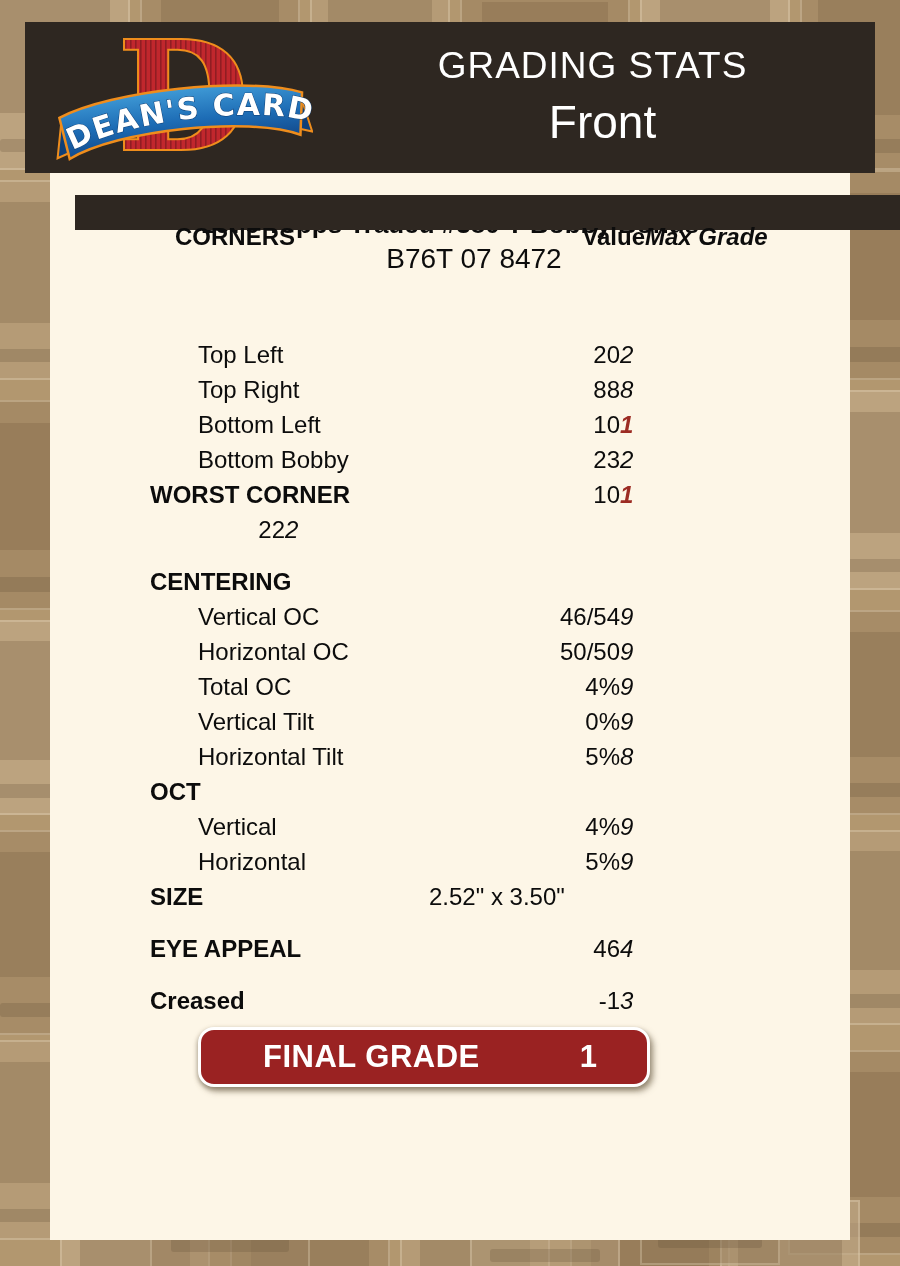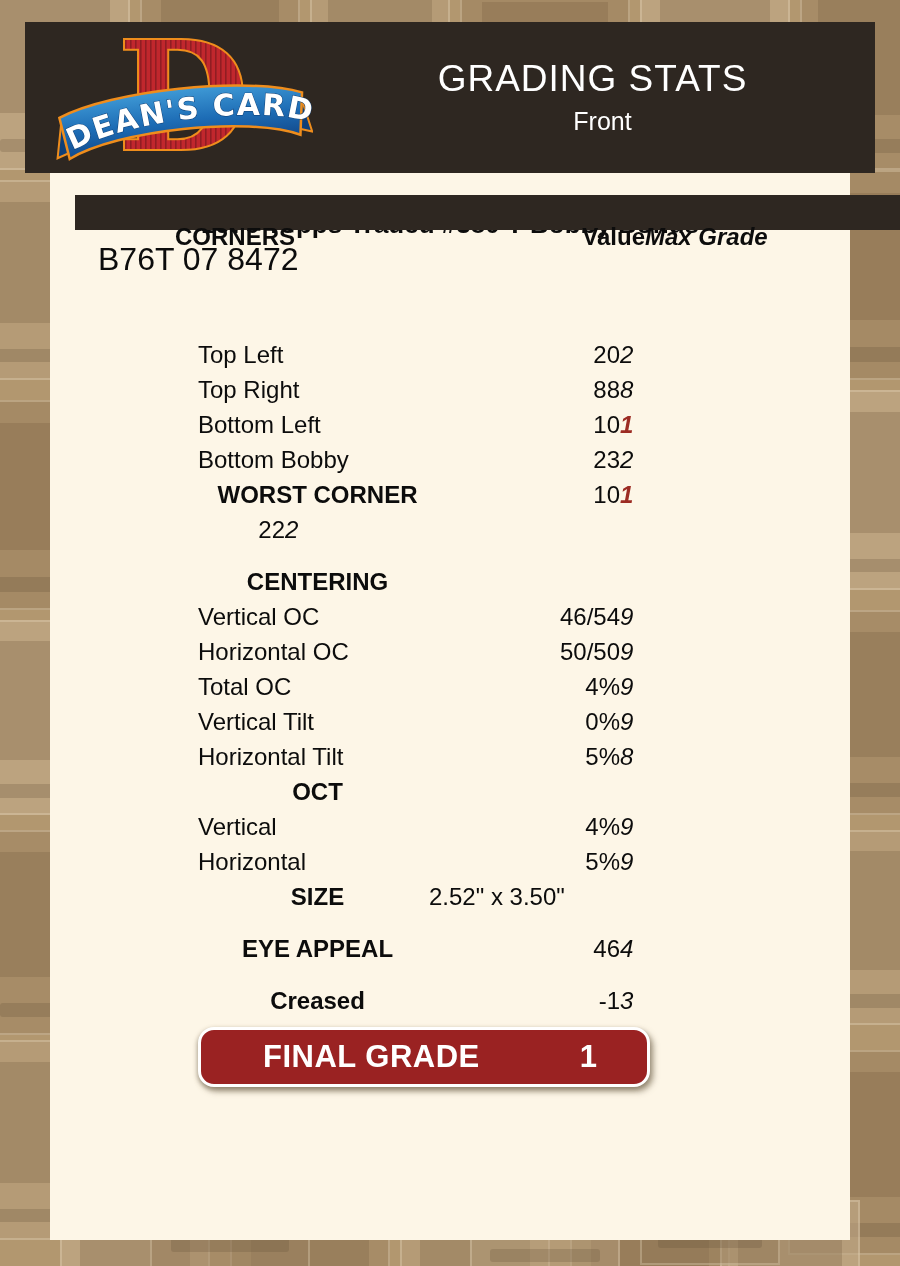--- a/index.html
+++ b/index.html
@@ -28,40 +28,40 @@
     position:absolute;left:25px;top:22px;width:850px;height:151px;
     background:#2e2721;display:flex;align-items:center;
   }
   .logo-wrap{width:305px;height:151px;position:relative;flex:0 0 auto;}
   .logo-wrap svg{position:absolute;left:28px;top:5px;}
   .title-block{
     flex:1;display:flex;flex-direction:column;align-items:center;
     justify-content:center;color:#ffffff;padding-right:20px;
   }
   .page-title{font-size:37px;letter-spacing:1px;line-height:1.1;}
-  .page-subtitle{font-size:25px;margin-top:8px;margin-left:20px;}
+  .page-subtitle{font-size:46px;margin-top:8px;margin-left:20px;}
 
   
   .panel{
     position:absolute;left:50px;top:173px;width:800px;height:1067px;
     background:#fdf6e7;box-sizing:border-box;padding-top:36px;
     color:#0c0c0c;
   }
   .card-title{text-align:center;font-size:26px;font-weight:bold;line-height:30px;}
-  .card-id{text-align:left;font-size:32px;line-height:28px;margin-top:6px;margin-left:48px;}
+  .card-id{text-align:center;font-size:28px;line-height:28px;margin-top:6px;margin-left:48px;}
 
   .stats{margin-top:40px;}
   .row{display:flex;align-items:center;height:35px;padding-left:100px;font-size:24px;}
   .row.gap{margin-top:17px;}
   .cell{box-sizing:border-box;white-space:nowrap;margin-top:48px;}
   .c-label{width:335px;}
   .c-label.indent{padding-left:48px;}
   .c-value{width:135px;text-align:right;}
   .c-grade{width:210px;text-align:left;font-style:italic;}
-  .row.bold .c-label{font-weight:bold;text-align:center;}
+  .row.bold .c-label{font-weight:bold;}
   .row.header .c-label,.row.header .c-value,.row.header .c-grade{font-weight:bold;}
   .grade-red{color:#9c2b23;font-weight:bold;}
   .row.size-row .c-value{transform:translateX(-56px);}
 
   
   .final-grade{
     margin:33px 0 0 148px;width:452px;height:60px;
     background:#9a2222;border:3px solid #ffffff;border-radius:16px;
     box-sizing:border-box;display:flex;align-items:center;
     color:#ffffff;font-weight:bold;font-size:31px;cursor:pointer;

